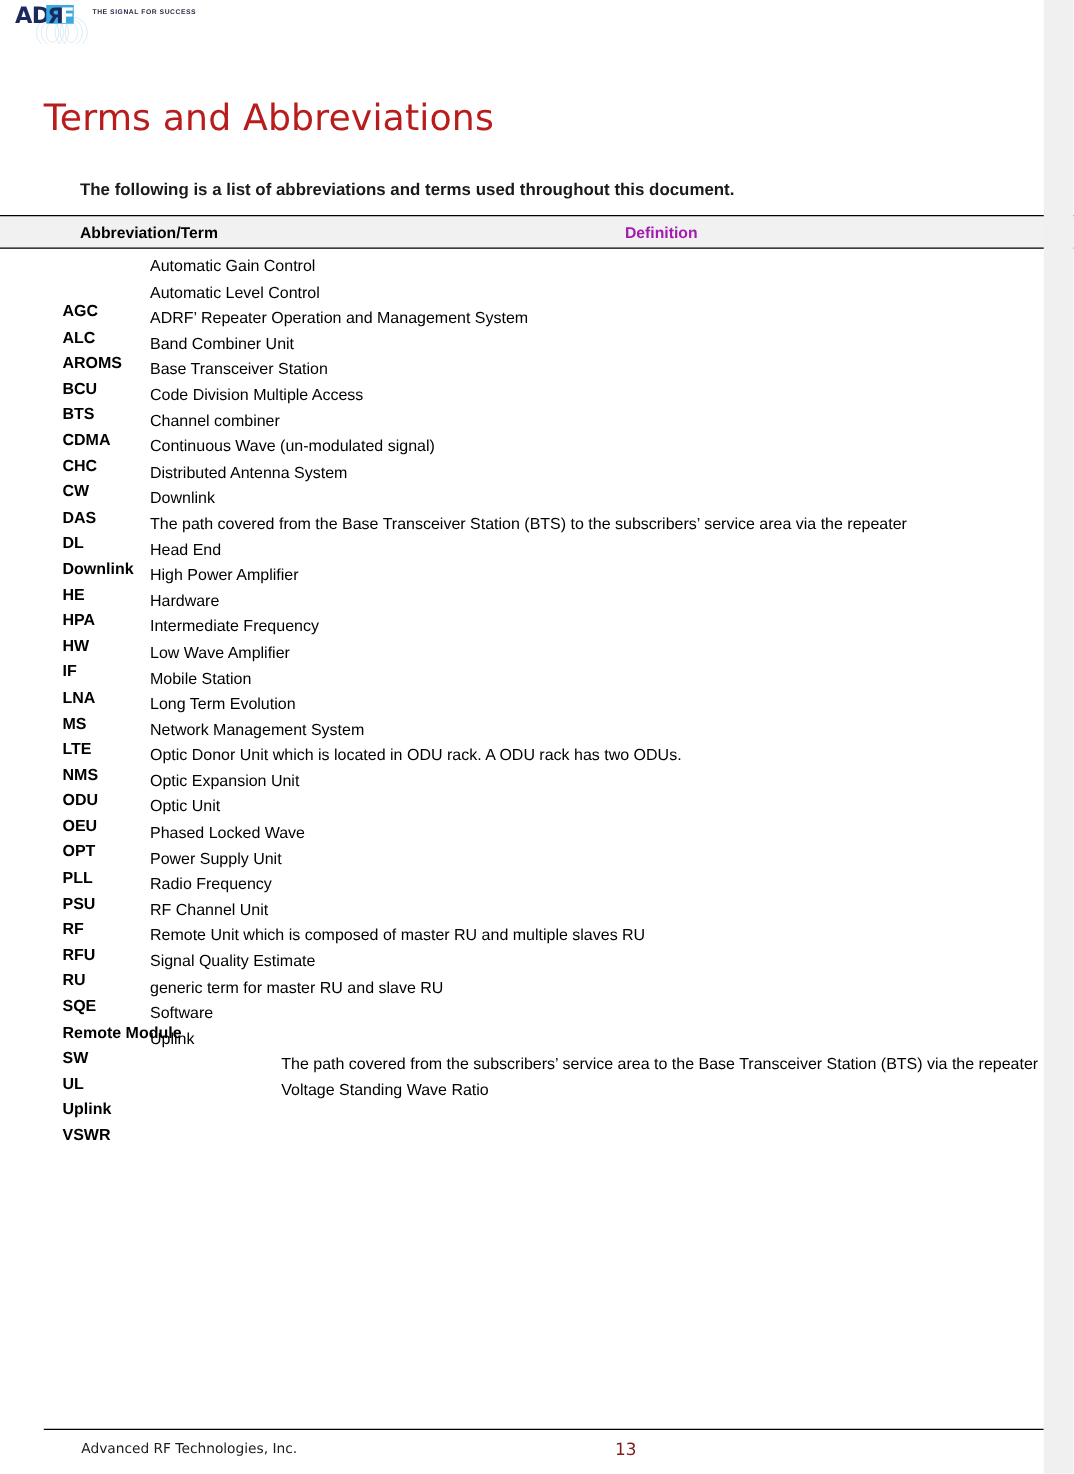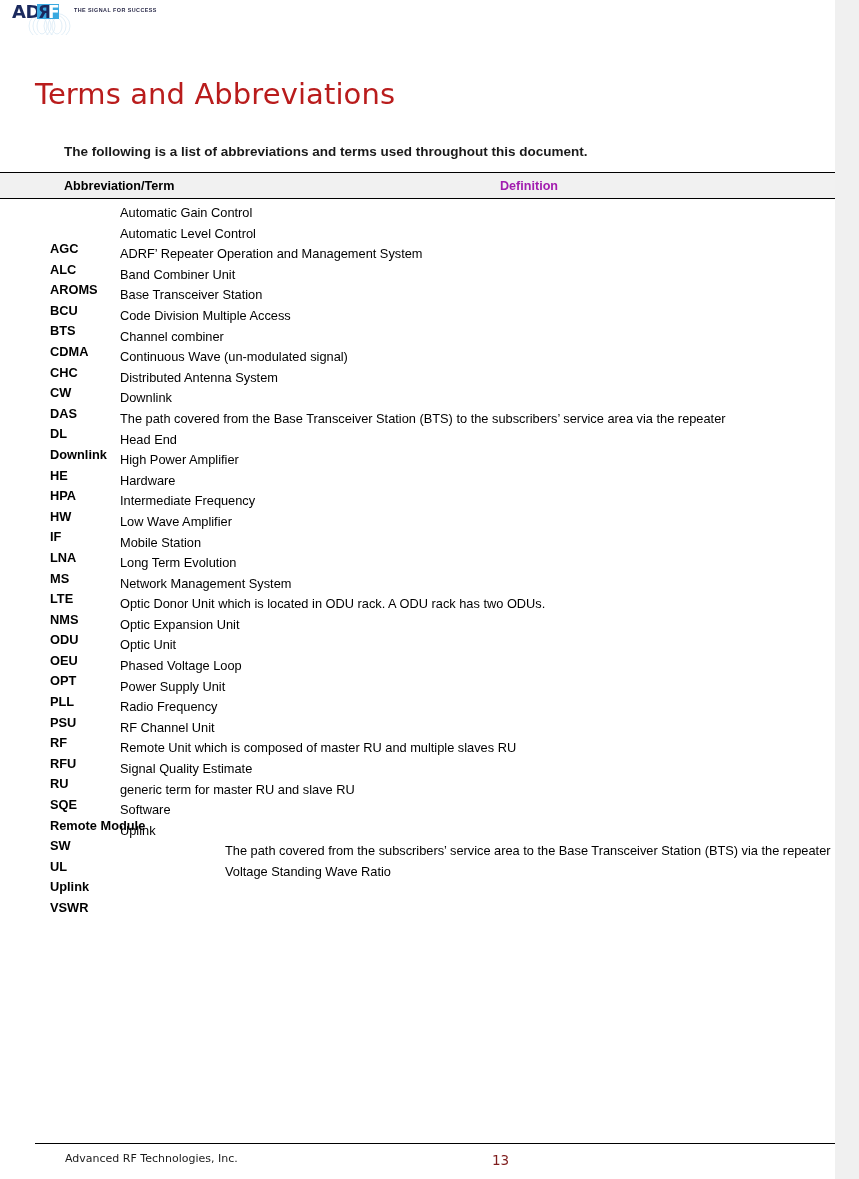--- a/index.html
+++ b/index.html
@@ -316,21 +316,21 @@
       <div class="row">
         <span class="term">OEU</span>
         <span class="def">Optic Expansion Unit</span>
       </div>
       <div class="row">
         <span class="term">OPT</span>
         <span class="def">Optic Unit</span>
       </div>
       <div class="row">
         <span class="term">PLL</span>
-        <span class="def">Phased Voltage Loop</span>
+        <span class="def">Phased Locked Wave</span>
       </div>
       <div class="row">
         <span class="term">PSU</span>
         <span class="def">Power Supply Unit</span>
       </div>
       <div class="row">
         <span class="term">RF</span>
         <span class="def">Radio Frequency</span>
       </div>
       <div class="row">

